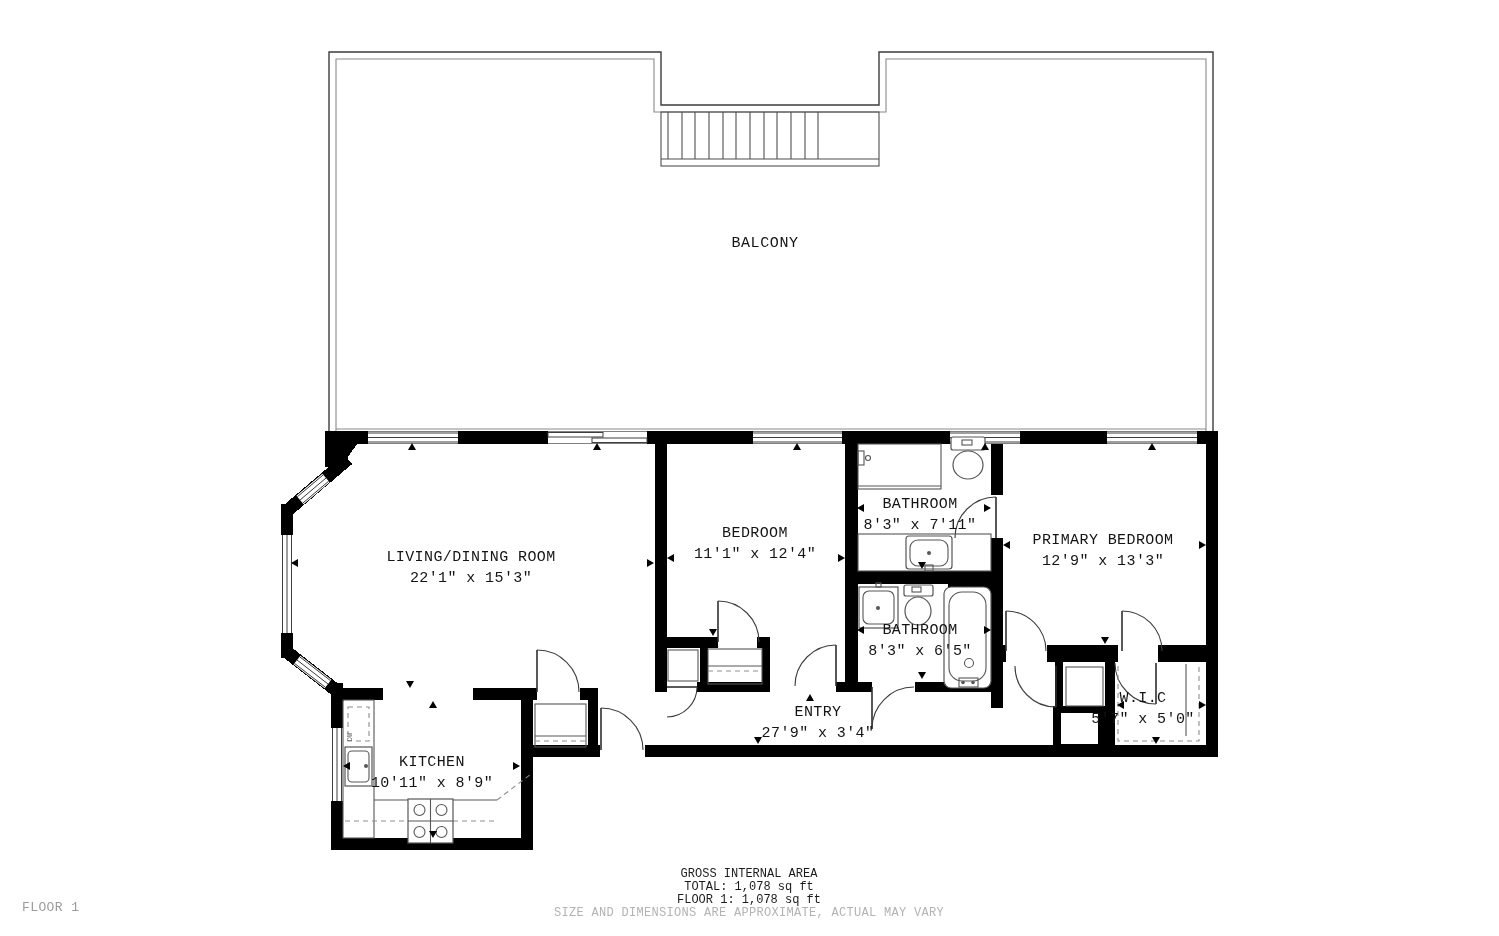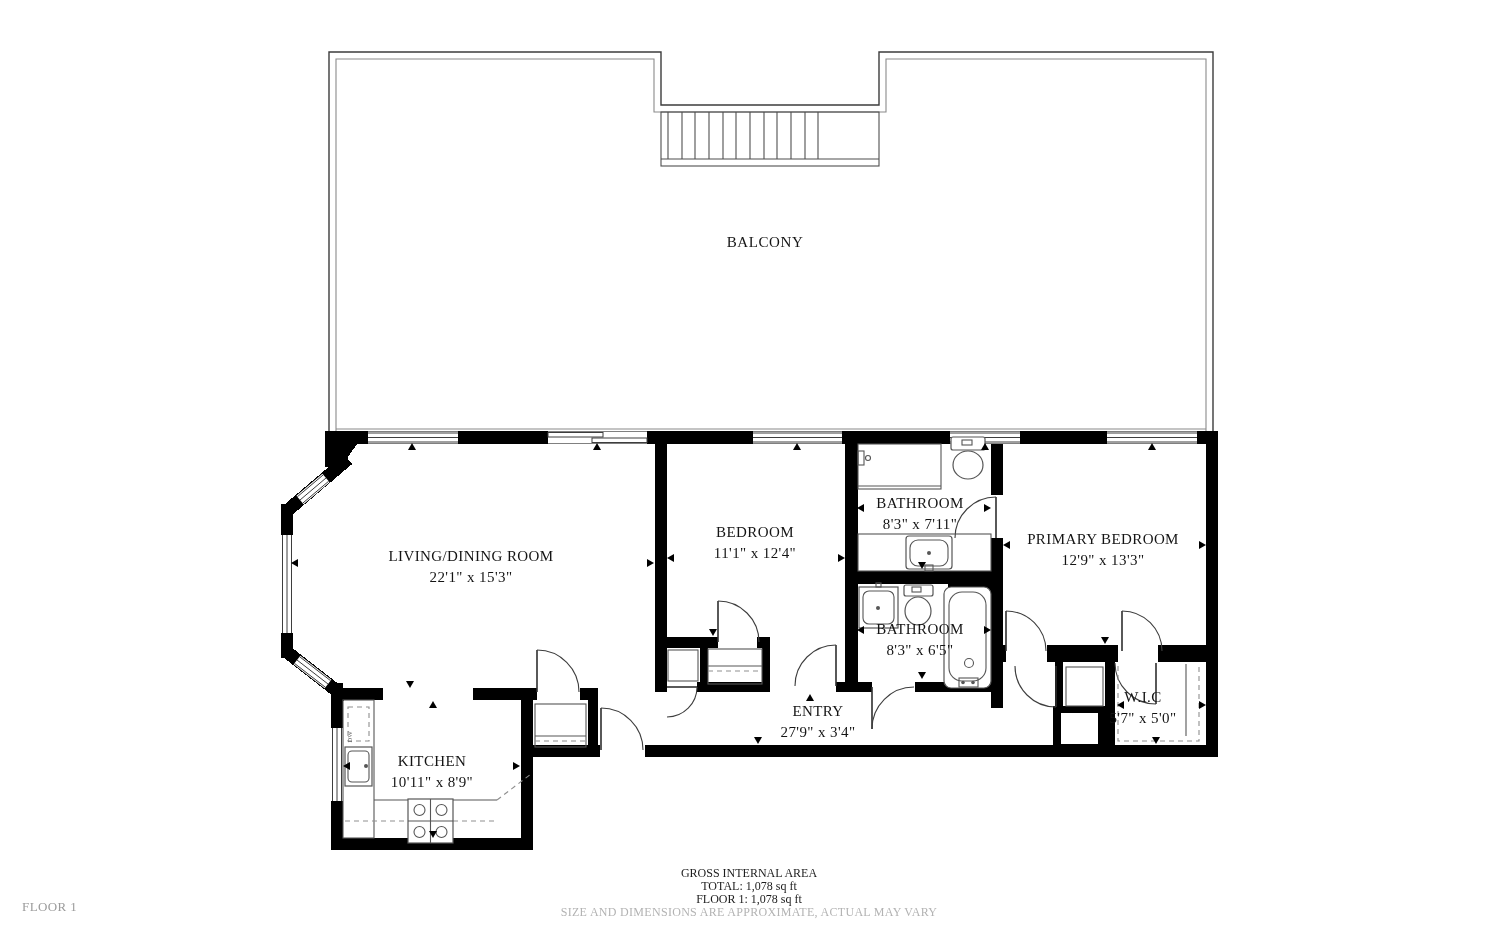--- a/index.html
+++ b/index.html
@@ -1,17 +1,17 @@
 <!DOCTYPE html>
 <html><head>
 <meta charset="utf-8">
 <style>
   html,body{margin:0;padding:0;background:#ffffff;}
   .stage{position:relative;width:1499px;height:936px;background:#ffffff;overflow:hidden;
-         font-family:Liberation Serif, serif;}
+         font-family:Liberation Mono, monospace;}
   svg{position:absolute;left:0;top:0;}
   .wall{fill:#000000;stroke:none;}
   .outline{fill:none;stroke:#3c3c3c;stroke-width:1.4;}
   .outline2{fill:none;stroke:#8a8a8a;stroke-width:1.1;}
   .thin{fill:none;stroke:#4f4f4f;stroke-width:1.1;}
   .fix{fill:#ffffff;stroke:#565656;stroke-width:1.2;}
   .fixl{fill:none;stroke:#565656;stroke-width:1.1;}
   .dash{fill:none;stroke:#8f8f8f;stroke-width:1.1;stroke-dasharray:5 4;}
   .winw{fill:#ffffff;stroke:none;}
   .winl{fill:none;stroke:#3e3e3e;stroke-width:1;}

